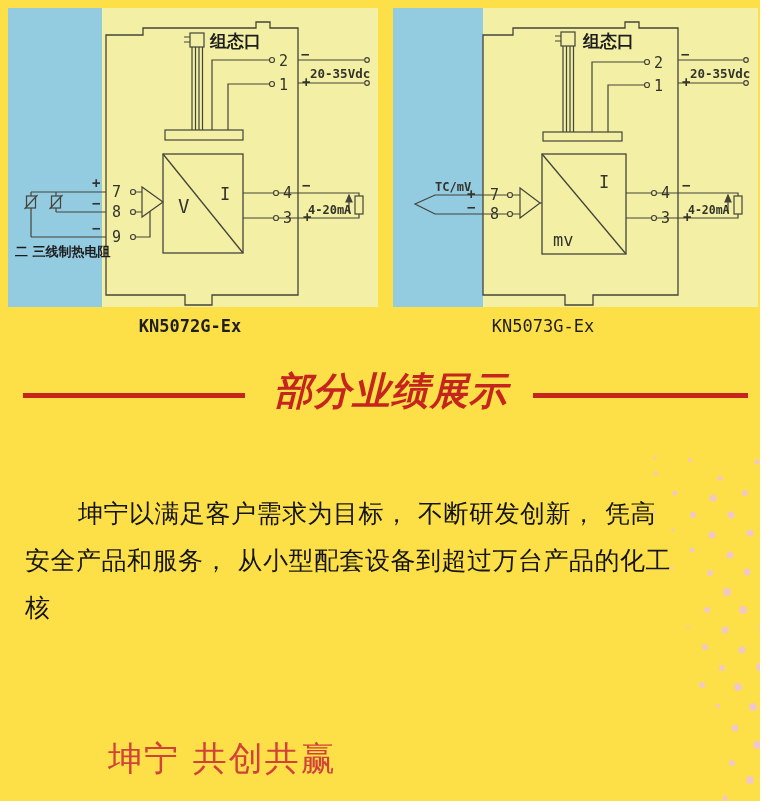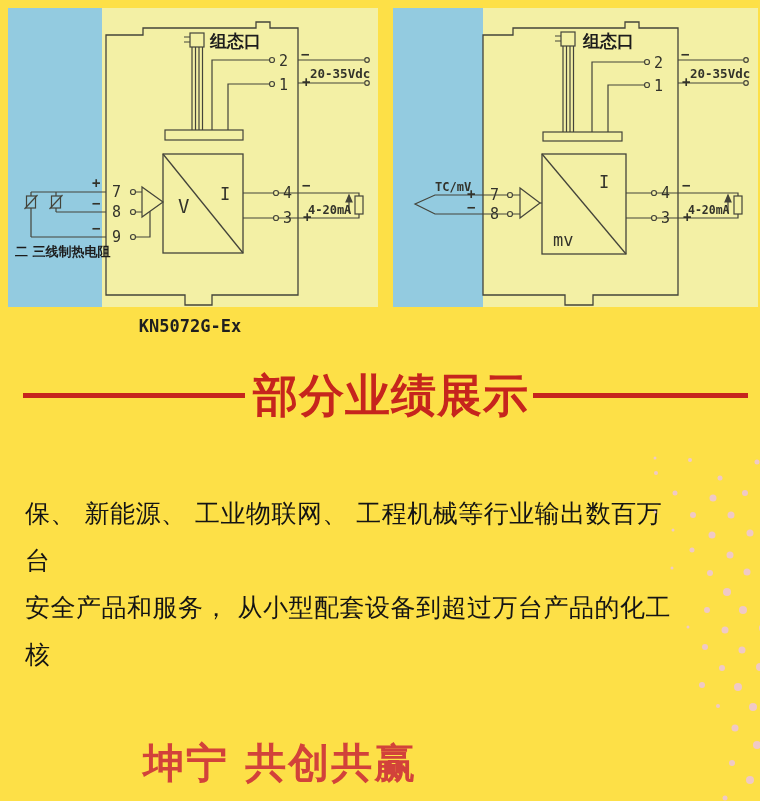--- a/index.html
+++ b/index.html
@@ -8,28 +8,28 @@
   .panel-svg{position:absolute;top:8px;}
   .dsvg text{font-family:"DejaVu Sans Mono",monospace;fill:#33332b;}
   .dsvg .cjk{font-family:"DejaVu Sans",sans-serif;font-weight:bold;fill:#1c1c1c;}
   .dsvg .num{font-size:15px;}
   .dsvg .sign{font-size:14px;font-weight:bold;}
   .dsvg .lbl{font-weight:bold;}
   .caption{position:absolute;top:316px;width:210px;text-align:center;
            font-family:"DejaVu Sans Mono",monospace;font-size:17px;color:#1f1f1f;}
   .sec-line{position:absolute;top:393px;height:5px;background:#c6251d;}
   .sec-title{position:absolute;top:366px;left:245px;width:292px;text-align:center;
-             font-size:45px;font-weight:bold;letter-spacing:1px;color:#c6251d;
-             font-family:"DejaVu Sans",sans-serif;}
+             font-size:38px;font-weight:bold;letter-spacing:1px;color:#c6251d;
+             font-family:"DejaVu Sans",sans-serif;font-style:italic;}
   .para{position:absolute;left:25px;top:490px;width:648px;color:#141414;
         font-size:25px;line-height:47px;letter-spacing:0.5px;
         font-family:"DejaVu Sans",sans-serif;}
   .para .l0{text-indent:53px;}
-  .slogan{position:absolute;left:143px;top:736px;font-size:41px;letter-spacing:2px;
-          color:#d2423a;font-weight:700;font-family:"DejaVu Sans",sans-serif;}
+  .slogan{position:absolute;left:108px;top:736px;font-size:34px;letter-spacing:2px;
+          color:#d2423a;font-weight:400;font-family:"DejaVu Sans",sans-serif;}
   .dots-layer{position:absolute;left:0;top:0;width:767px;height:801px;pointer-events:none;}
 </style>
 </head>
 <body>
 
 <div class="page">
 
   <svg class="panel-svg dsvg" style="left:8px;" width="370" height="299" viewBox="0 0 370 299">
     <rect x="0" y="0" width="370" height="299" fill="#f3f0a5"></rect>
     <rect x="0" y="0" width="94" height="299" fill="#93cbe0"></rect>
@@ -179,27 +179,28 @@
       <path d="M332,194 L335,187 L338,194 Z" fill="#44443a"></path>
     </g>
     <text class="num" x="268" y="190">4</text>
     <text class="num" x="268" y="215">3</text>
     <text class="sign" x="289" y="182">−</text>
     <text class="sign" x="290" y="214">+</text>
     <text class="lbl" x="295" y="206" font-size="11.5">4-20mA</text>
   </svg>
 
   <div class="caption" style="left:85px;font-weight:bold;">KN5072G-Ex</div>
+  <div class="caption" style="left:438px;">KN5073G-Ex</div>
 
   <div class="sec-line" style="left:23px;width:222px;"></div>
   <div class="sec-title">部分业绩展示</div>
   <div class="sec-line" style="left:533px;width:215px;"></div>
 
   <div class="para">
-    <div>保、 新能源、 工业物联网、 工程机械等行业输出数百万台</div>
+    <div class="l0">坤宁以满足客户需求为目标， 不断研发创新， 凭高</div>
     <div>安全产品和服务， 从小型配套设备到超过万台产品的化工核</div>
 
   </div>
 
   <div class="slogan">坤宁  共创共赢</div>
 
   <svg class="dots-layer" width="767" height="801" viewBox="0 0 767 801">
       <circle cx="655" cy="458" r="1.5" fill="#f0c9c6"></circle>
       <circle cx="757" cy="462" r="2.5" fill="#f0c9c6"></circle>
       <circle cx="656" cy="473" r="2" fill="#f0c9c6"></circle>

